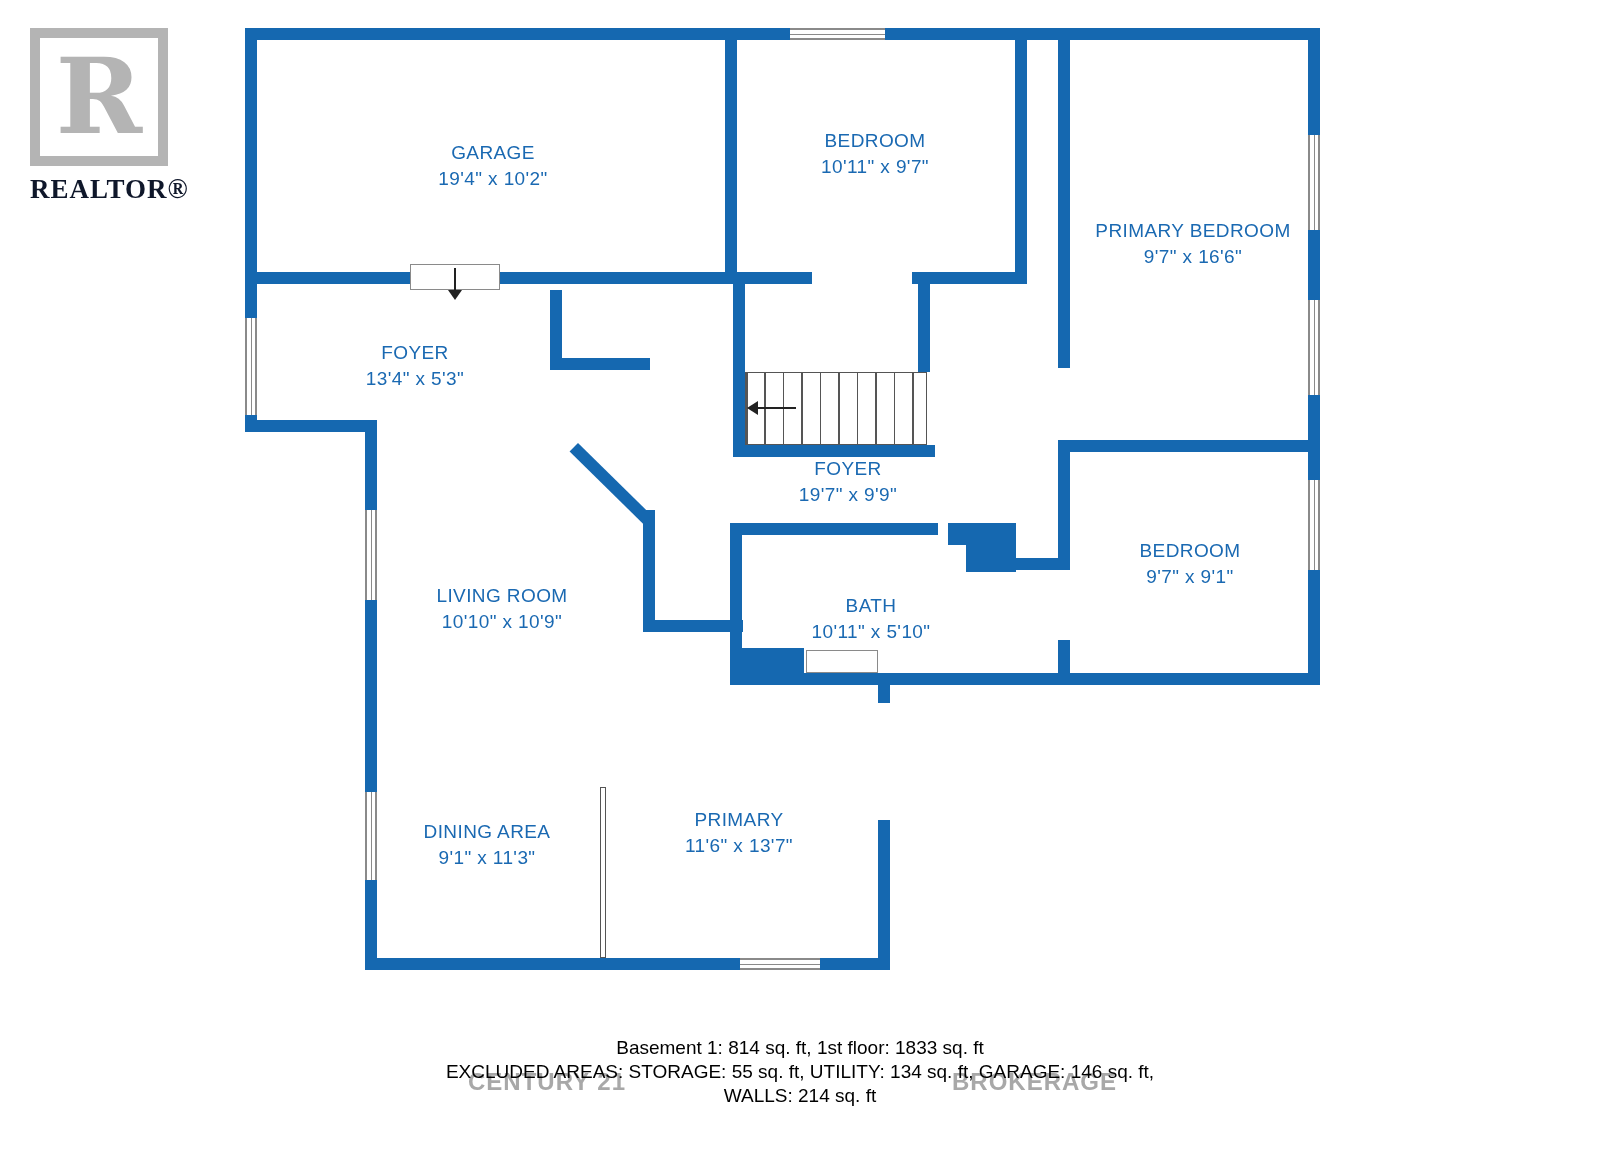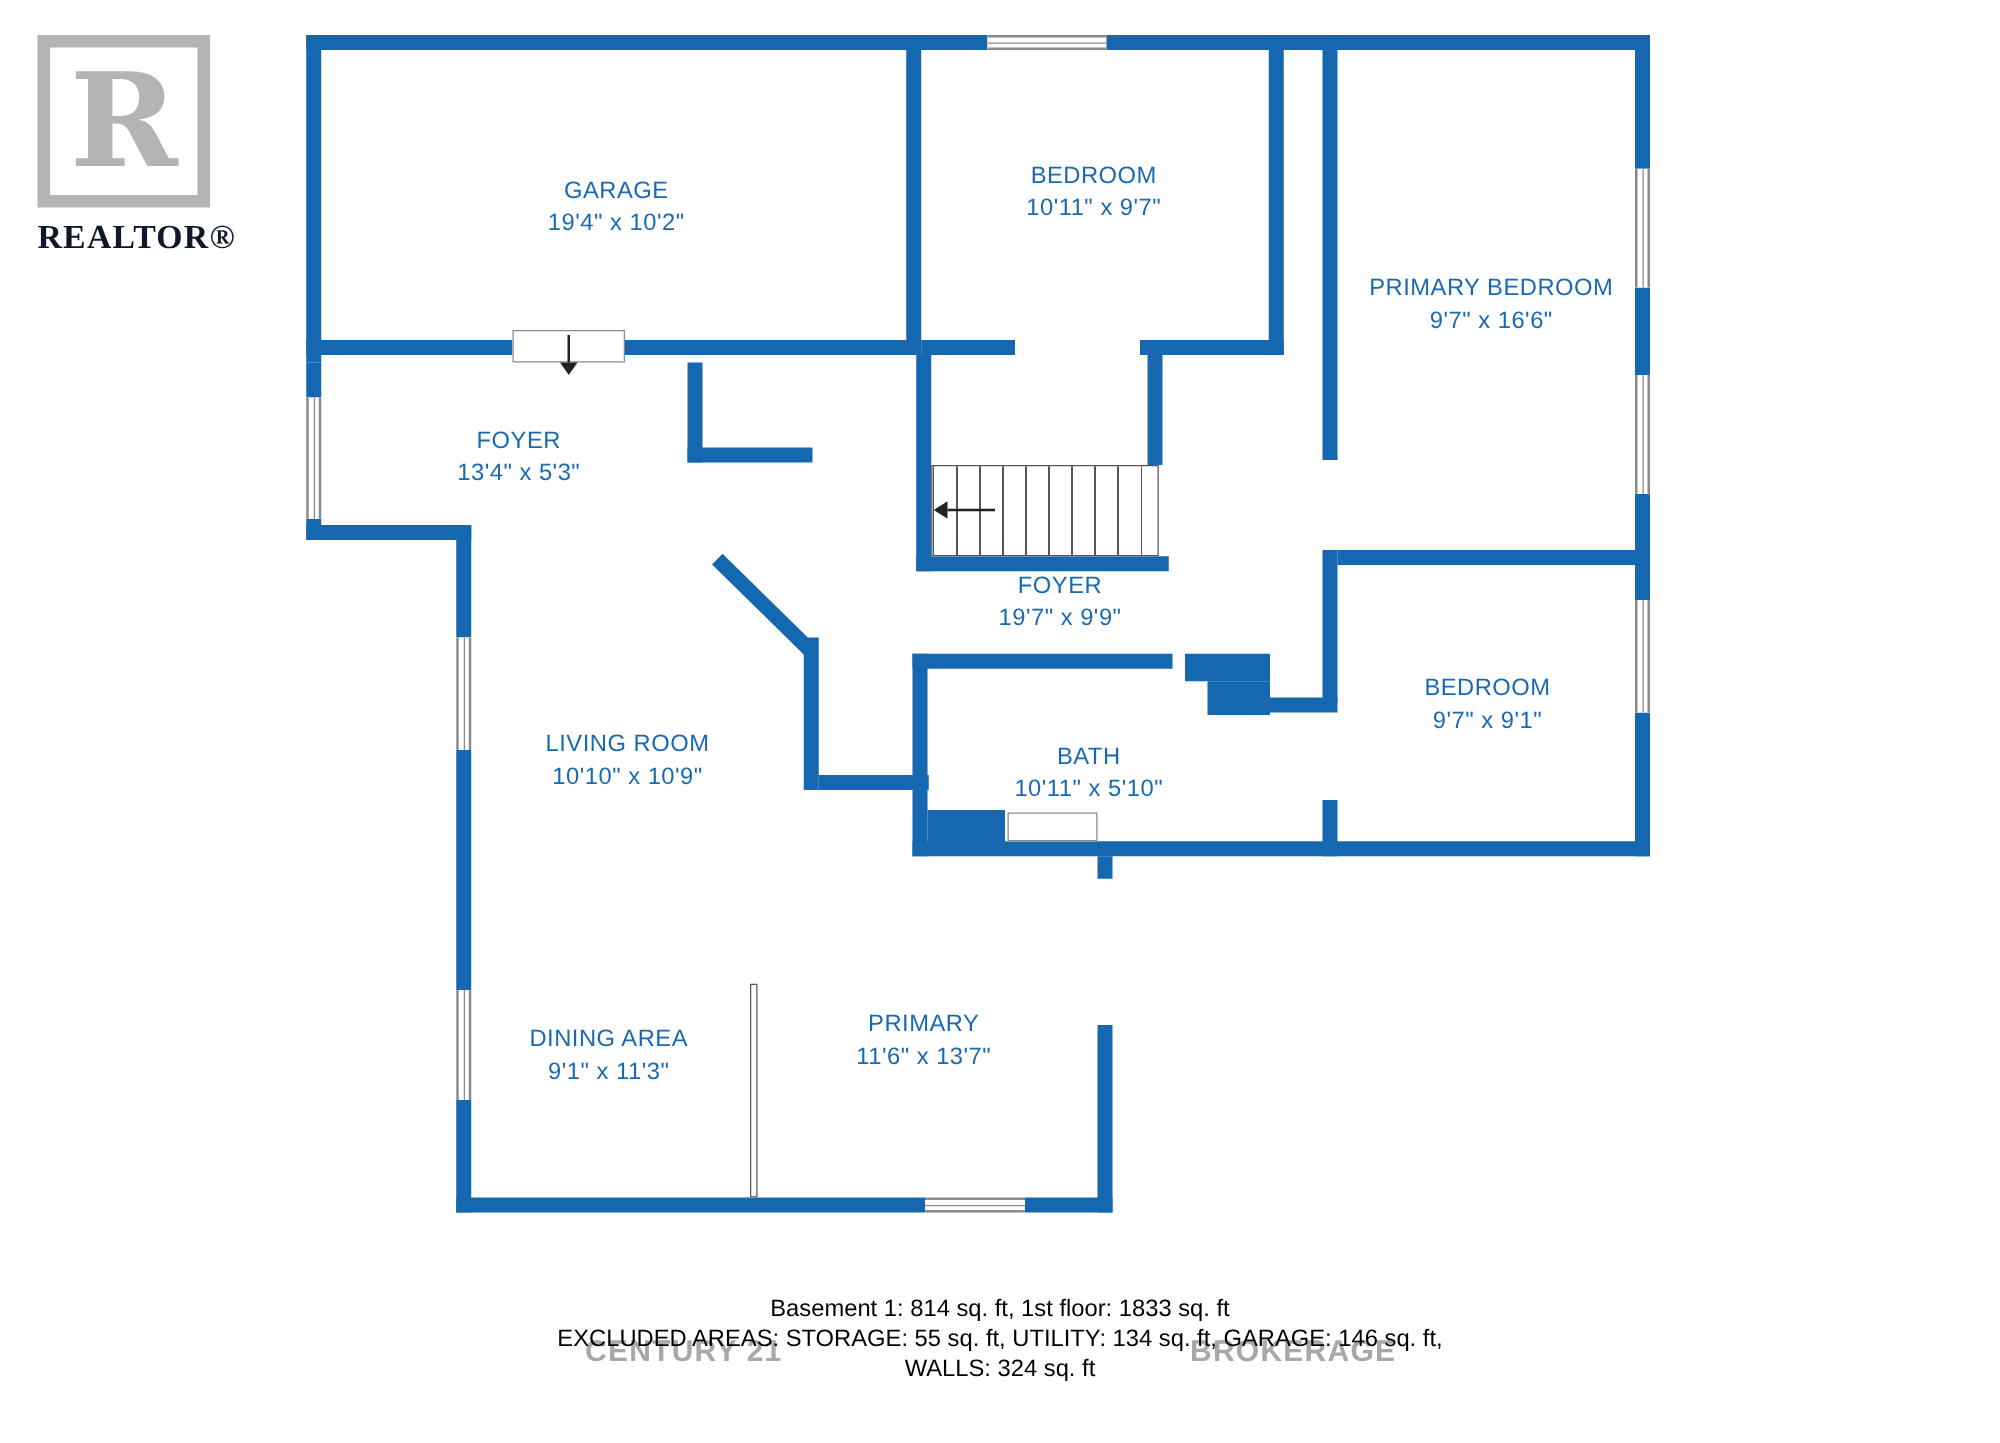--- a/index.html
+++ b/index.html
@@ -157,16 +157,16 @@
     <div>PRIMARY</div>
     <div>11'6" x 13'7"</div>
   </div>
 
   <div class="watermark" style="left:468px;top:1068px">CENTURY 21</div>
   <div class="watermark" style="left:952px;top:1068px">BROKERAGE</div>
 
   <div class="summary">
     <div class="l2">Basement 1: 814 sq. ft, 1st floor: 1833 sq. ft</div>
     <div class="l3">EXCLUDED AREAS: STORAGE: 55 sq. ft, UTILITY: 134 sq. ft, GARAGE: 146 sq. ft,</div>
-    <div class="l4">WALLS: 324 sq. ft</div>
+    <div class="l4">WALLS: 214 sq. ft</div>
   </div>
 
 </div>
 
 </body></html>

